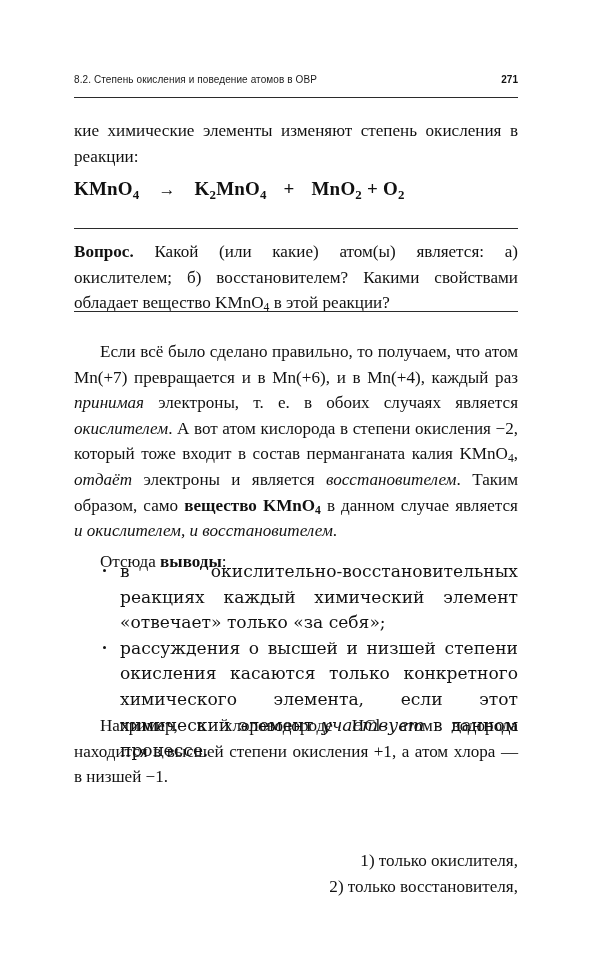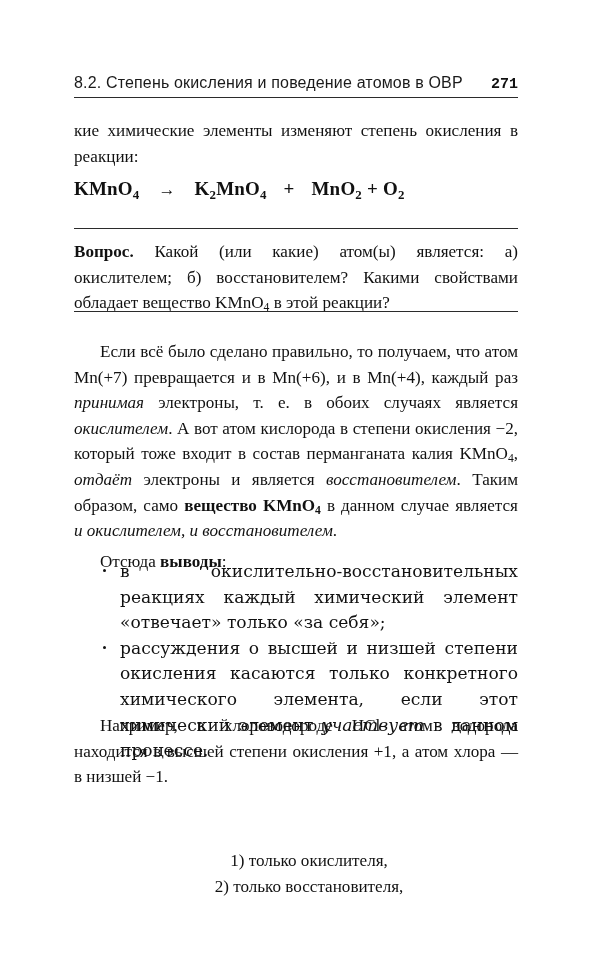--- a/index.html
+++ b/index.html
@@ -31,30 +31,29 @@
     position: absolute;
     left: 74px;
     top: 74px;
     width: 444px;
     display: flex;
     align-items: baseline;
     justify-content: space-between;
     font-family: "Liberation Sans", "DejaVu Sans", sans-serif;
   }
   .running-head-title {
-    font-size: 16px;
+    font-size: 10px;
     letter-spacing: 0.01em;
     color: #1a1a1a;
     white-space: nowrap;
   }
   .running-head-folio {
-    font-size: 15px;
+    font-size: 10px;
     font-weight: bold;
     color: #111111;
-    font-family: Liberation Mono, monospace;
   }
   .rule {
     position: absolute;
     left: 74px;
     width: 444px;
     height: 0;
     border-top: 1.4px solid #2b2b2b;
   }
   .rule-header { top: 97px; }
   .rule-q-top  { top: 228px; }
@@ -149,21 +148,21 @@
   .ege-options {
     top: 848px;
     margin: 0;
     padding: 0;
     list-style: none;
   }
   .ege-options li {
     font-size: 17.1px;
     line-height: 25.6px;
     text-indent: 26px;
-    text-align: center;
+    text-align: right;
   }
 </style>
 </head>
 <body>
 
 <div class="page">
 
   <div class="running-head">
     <span class="running-head-title">8.2. Степень окисления и поведение атомов в ОВР</span>
     <span class="running-head-folio">271</span>

